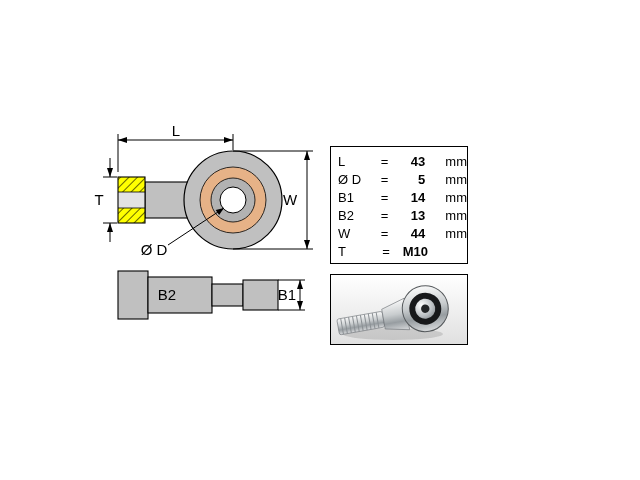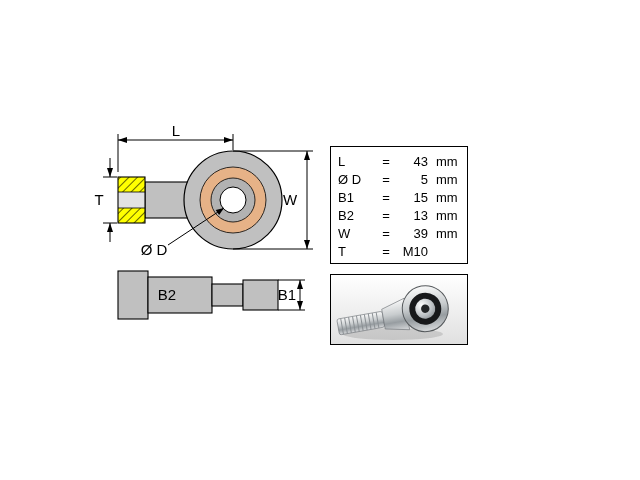--- a/index.html
+++ b/index.html
@@ -5,22 +5,22 @@
   html,body{margin:0;padding:0;background:#fff;}
   #canvas{position:relative;width:640px;height:480px;background:#ffffff;overflow:hidden;
           font-family:"Liberation Sans",sans-serif;color:#000;}
   #drawing-svg{position:absolute;left:0;top:0;}
   .spec-table{position:absolute;left:330px;top:146px;width:138px;height:118px;
               border:1px solid #000;box-sizing:border-box;font-size:13px;
               padding:5px 0 0 7px;background:#fff;}
   .spec-row{display:flex;height:18px;align-items:center;}
   .col-param{width:36px;}
   .col-eq{width:24px;text-align:center;}
-  .col-val{width:30px;text-align:right;}
-  .col-unit{padding-left:8px;}
+  .col-val{width:30px;text-align:right;font-weight:bold;}
+  .col-unit{padding-left:20px;}
   .photo-box{position:absolute;left:330px;top:274px;width:138px;height:71px;
              border:1px solid #000;box-sizing:border-box;background:#fdfdfd;overflow:hidden;}
   svg text{font-family:"Liberation Sans",sans-serif;fill:#000;}
 </style>
 </head>
 <body>
 
 <div id="canvas">
 
   <svg id="drawing-svg" width="330" height="480" viewBox="0 0 330 480">
@@ -108,33 +108,33 @@
     </div>
     <div class="spec-row">
       <span class="col-param">Ø D</span>
       <span class="col-eq">=</span>
       <span class="col-val">5</span>
       <span class="col-unit">mm</span>
     </div>
     <div class="spec-row">
       <span class="col-param">B1</span>
       <span class="col-eq">=</span>
-      <span class="col-val">15</span>
+      <span class="col-val">14</span>
       <span class="col-unit">mm</span>
     </div>
     <div class="spec-row">
       <span class="col-param">B2</span>
       <span class="col-eq">=</span>
       <span class="col-val">13</span>
       <span class="col-unit">mm</span>
     </div>
     <div class="spec-row">
       <span class="col-param">W</span>
       <span class="col-eq">=</span>
-      <span class="col-val">39</span>
+      <span class="col-val">44</span>
       <span class="col-unit">mm</span>
     </div>
     <div class="spec-row">
       <span class="col-param">T</span>
       <span class="col-eq">=</span>
       <span class="col-val">M10</span>
       <span class="col-unit"></span>
     </div>
   </div>
 

